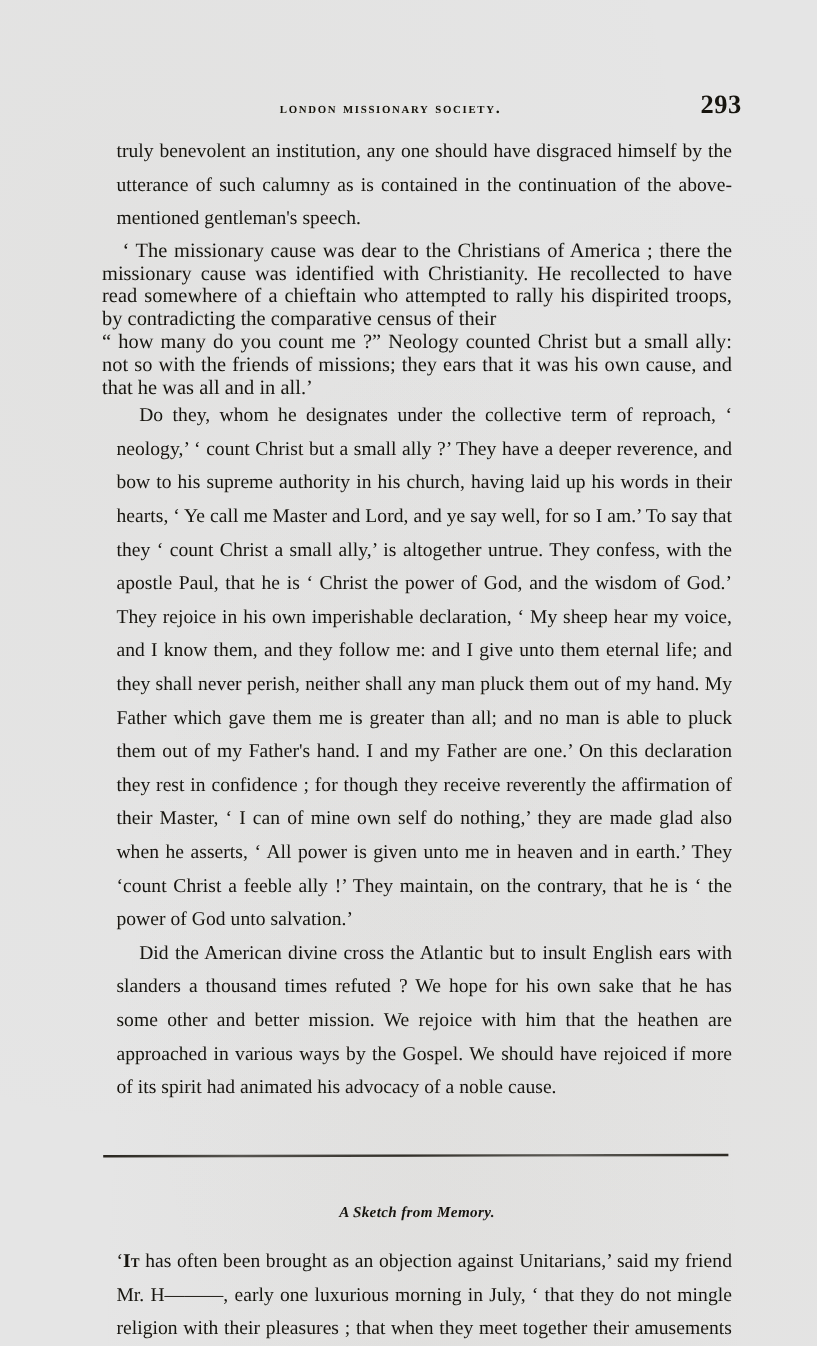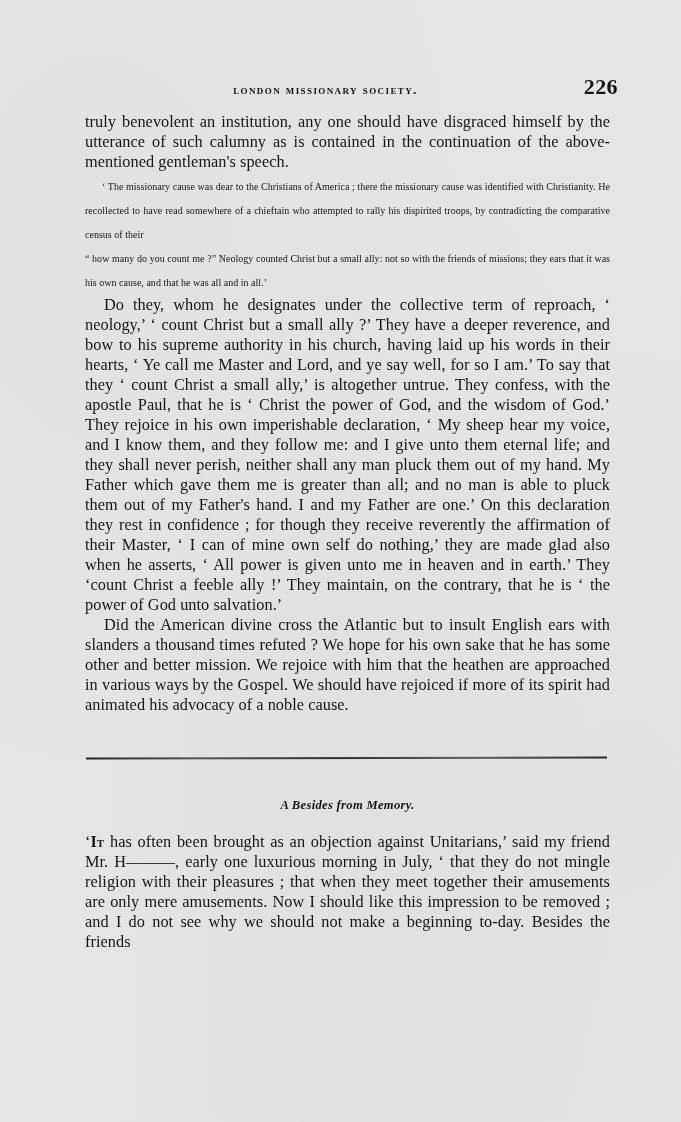--- a/index.html
+++ b/index.html
@@ -67,30 +67,31 @@
 
   
   p {
     margin: 0;
     text-align: justify;
     text-justify: inter-word;
     hyphens: manual;
   }
   .body-text {
     font-size: 16.3px;
-    line-height: 20px;
+    line-height: 28px;
     letter-spacing: 0.05px;
+    margin-left: 12px;
   }
   .body-text.indent { text-indent: 19px; }
   .body-text.flush  { text-indent: 0; }
 
   
   .quoted {
-    font-size: 10px;
-    line-height: 24px;
+    font-size: 17px;
+    line-height: 19px;
     text-indent: 17px;
     letter-spacing: 0.02px;
   }
 
   .gap-sm { height: 3px; }
 
   
   .scan-strike {
     position: absolute;
     left: -24px;
@@ -177,42 +178,42 @@
 </head>
 <body>
 
 <div class="page">
   <div class="paper-grain"></div>
 
   <div class="content">
 
     <div class="running-head">
       <div class="running-head-title">LONDON MISSIONARY SOCIETY.</div>
-      <div class="running-head-folio">226</div>
+      <div class="running-head-folio">293</div>
     </div>
 
     <p class="body-text flush">truly benevolent an institution, any one should have disgraced himself by the utterance of such calumny as is contained in the continuation of the above-mentioned gentleman's speech.</p>
 
     <div class="gap-sm"></div>
 
     <p class="quoted">‘ The missionary cause was dear to the Christians of America ; there the missionary cause was identified with Christianity. He recollected to have read somewhere of a chieftain who attempted to rally his dispirited troops, by contradicting the comparative census of their</p>
 
 
     <p class="quoted" style="text-indent:0;">“ how many do you count me ?” Neology counted Christ but a small ally: not so with the friends of missions; they ears that it was his own cause, and that he was all and in all.’</p>
 
     <p class="body-text indent">Do they, whom he designates under the collective term of reproach, ‘ neology,’ ‘ count Christ but a small ally ?’ They have a deeper reverence, and bow to his supreme authority in his church, having laid up his words in their hearts, ‘ Ye call me Master and Lord, and ye say well, for so I am.’ To say that they ‘ count Christ a small ally,’ is altogether untrue. They confess, with the apostle Paul, that he is ‘ Christ the power of God, and the wisdom of God.’ They rejoice in his own imperishable declaration, ‘ My sheep hear my voice, and I know them, and they follow me: and I give unto them eternal life; and they shall never perish, neither shall any man pluck them out of my hand. My Father which gave them me is greater than all; and no man is able to pluck them out of my Father's hand. I and my Father are one.’ On this declaration they rest in confidence ; for though they receive reverently the affirmation of their Master, ‘ I can of mine own self do nothing,’ they are made glad also when he asserts, ‘ All power is given unto me in heaven and in earth.’ They ‘count Christ a feeble ally !’ They maintain, on the contrary, that he is ‘ the power of God unto salvation.’</p>
 
     <p class="body-text indent">Did the American divine cross the Atlantic but to insult English ears with slanders a thousand times refuted ? We hope for his own sake that he has some other and better mission. We rejoice with him that the heathen are approached in various ways by the Gospel. We should have rejoiced if more of its spirit had animated his advocacy of a noble cause.</p>
 
     <div class="divider-wrap">
       <div class="divider-rule"></div>
     </div>
 
 
-    <div class="article-subtitle">A Besides from Memory.</div>
+    <div class="article-subtitle">A Sketch from Memory.</div>
 
     <p class="body-text flush" style="margin-top:19px;">
       <span>‘</span><span class="opening-caps">It</span><span> has often been brought as an objection against Unitarians,’ said my friend Mr. H———, early one luxurious morning in July, ‘ that they do not mingle religion with their pleasures ; that when they meet together their amusements are only mere amusements. Now I should like this impression to be removed ; and I do not see why we should not make a beginning to-day. Besides the friends</span>
     </p>
 
 
   </div>
 </div>
 
 </body></html>

